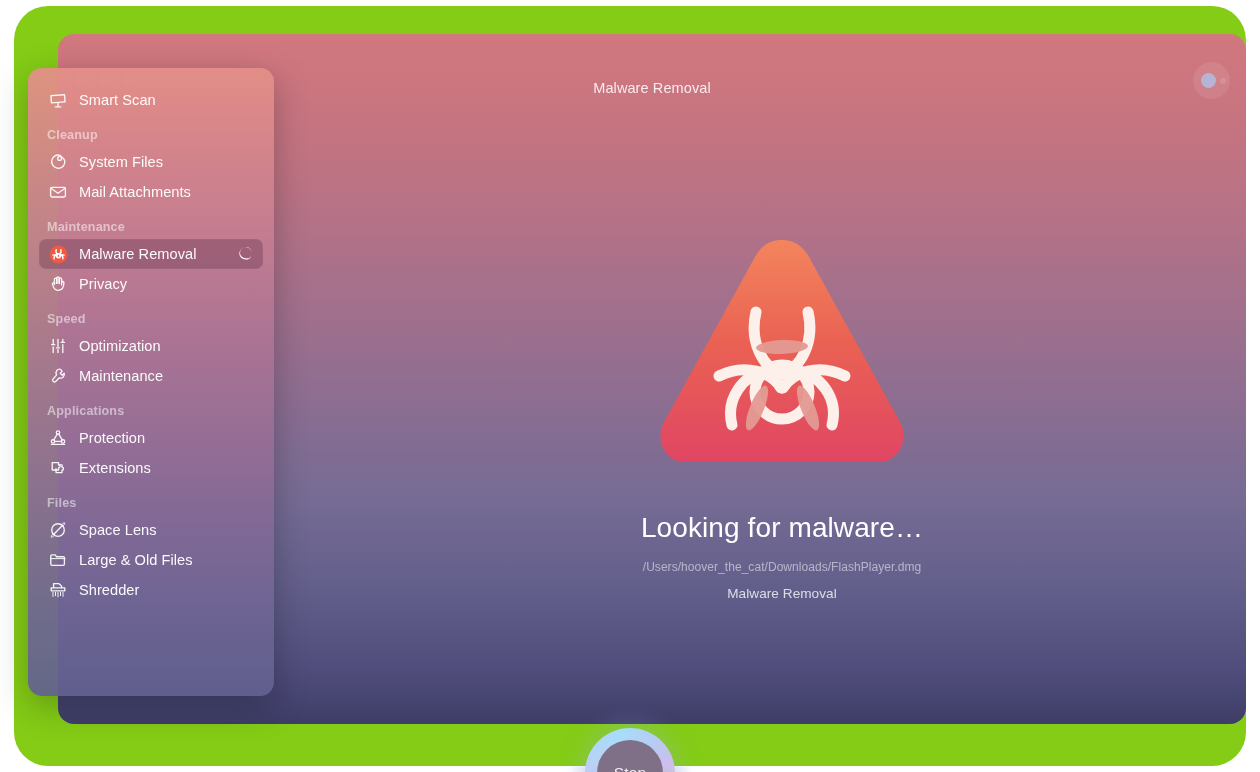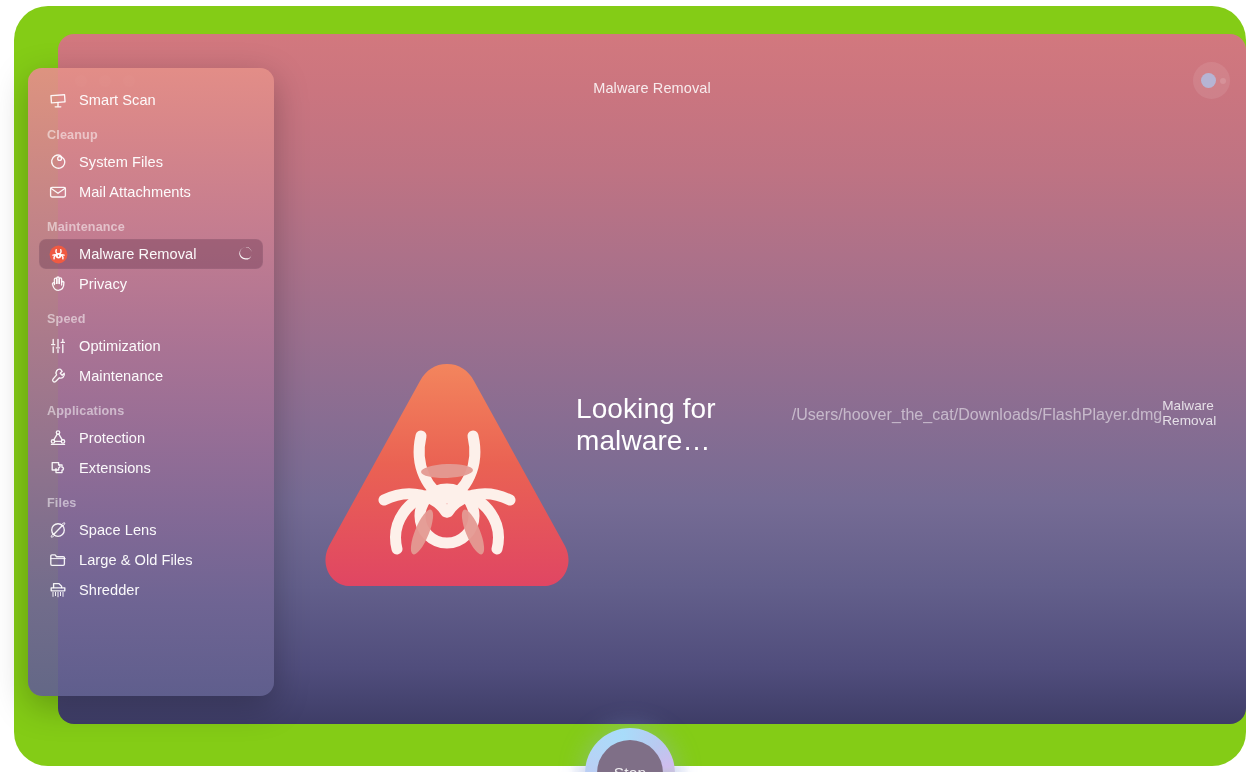--- a/index.html
+++ b/index.html
@@ -127,33 +127,33 @@
   }
   .nav-spin {
     position:absolute; right:10px; top:7px;
     width:15px; height:15px;
   }
 
   
   #main {
     position:absolute;
     left:260px; top:56px; right:0; bottom:0;
-    display:flex; flex-direction:row;
+    display:flex; flex-direction:column;
     align-items:center;
   }
   #hazard-wrap { margin-top:142px; }
   #scan-title {
     margin-top:36px;
     font-size:28px;
     color:#ffffff;
     letter-spacing:0.1px;
   }
   #scan-path {
     margin-top:16px;
-    font-size:16px;
+    font-size:12px;
     color:rgba(255,255,255,0.52);
     letter-spacing:0.05px;
   }
   #scan-sub {
     margin-top:12px;
     font-size:13.6px;
     color:rgba(255,255,255,0.78);
     letter-spacing:0.05px;
   }
 

